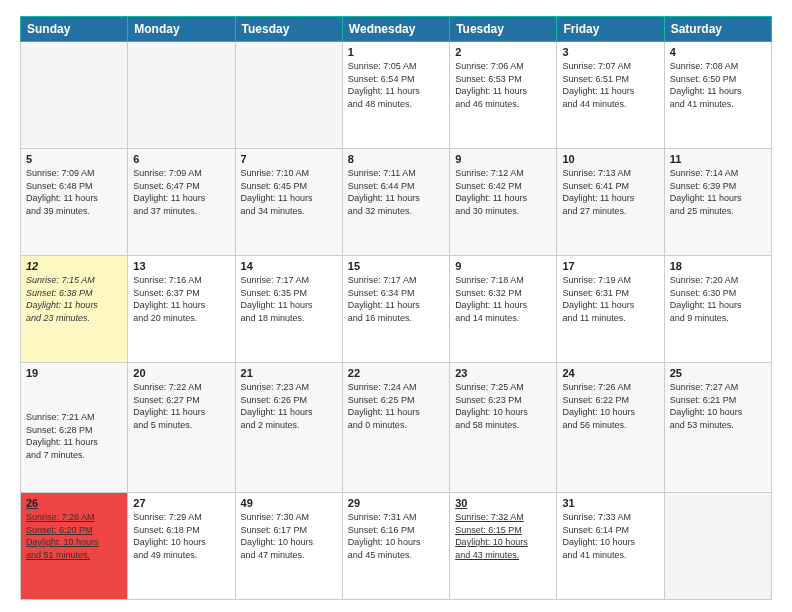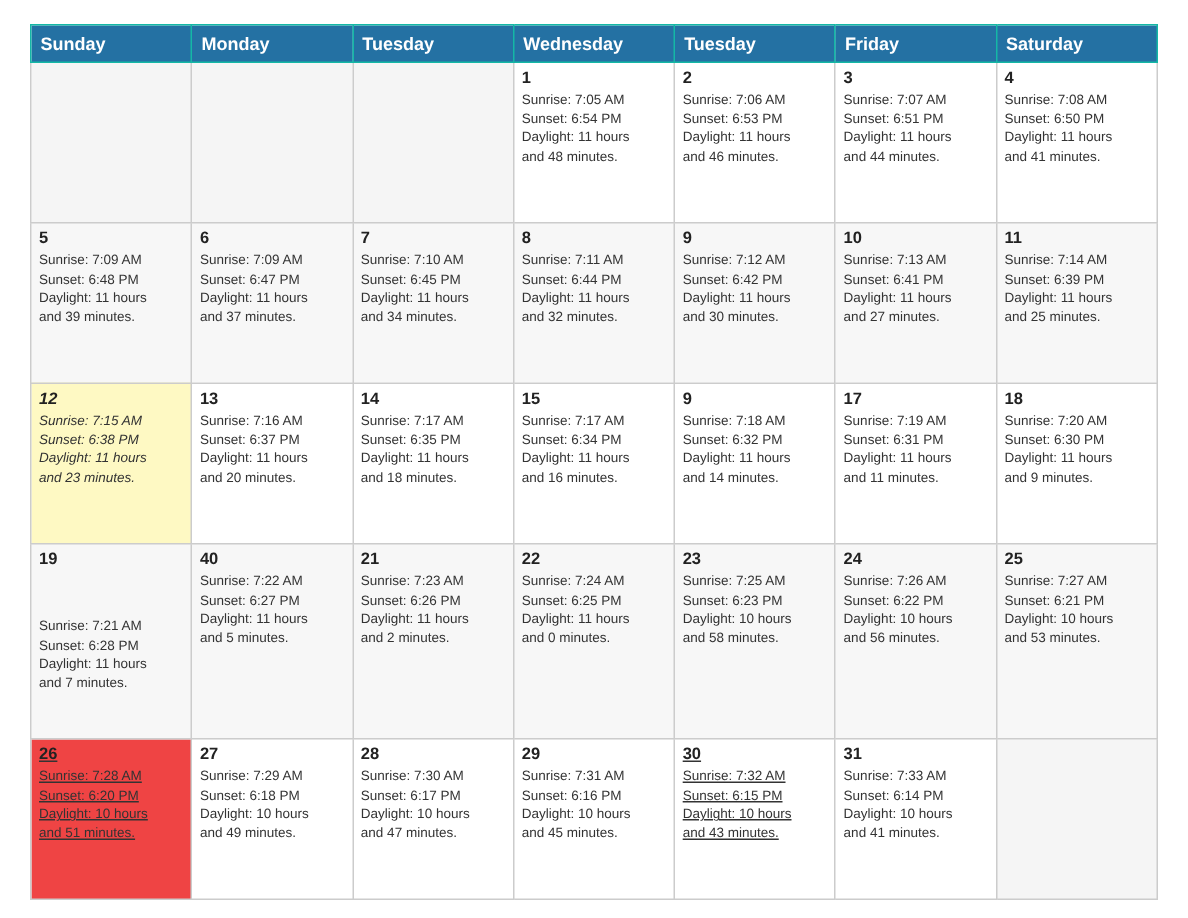--- a/index.html
+++ b/index.html
@@ -238,21 +238,21 @@
         </tr>
         <tr>
           <td style="background: rgb(247, 247, 247);">
             <div class="day-number">19</div>
             <div class="day-info" style="white-space: pre-line; margin-top: 32px;">Sunrise: 7:21 AM
 Sunset: 6:28 PM
 Daylight: 11 hours
 and 7 minutes.</div>
           </td>
           <td style="background: rgb(247, 247, 247);">
-            <div class="day-number">40</div>
+            <div class="day-number">20</div>
             <div class="day-info" style="white-space: pre-line;">Sunrise: 7:22 AM
 Sunset: 6:27 PM
 Daylight: 11 hours
 and 5 minutes.</div>
           </td>
           <td style="background: rgb(247, 247, 247);">
             <div class="day-number">21</div>
             <div class="day-info" style="white-space: pre-line;">Sunrise: 7:23 AM
 Sunset: 6:26 PM
 Daylight: 11 hours
@@ -296,21 +296,21 @@
 and 51 minutes.</div>
           </td>
           <td style="background: rgb(255, 255, 255);">
             <div class="day-number">27</div>
             <div class="day-info" style="white-space: pre-line;">Sunrise: 7:29 AM
 Sunset: 6:18 PM
 Daylight: 10 hours
 and 49 minutes.</div>
           </td>
           <td style="background: rgb(255, 255, 255);">
-            <div class="day-number">28</div>
+            <div class="day-number">49</div>
             <div class="day-info" style="white-space: pre-line;">Sunrise: 7:30 AM
 Sunset: 6:17 PM
 Daylight: 10 hours
 and 47 minutes.</div>
           </td>
           <td style="background: rgb(255, 255, 255);">
             <div class="day-number">29</div>
             <div class="day-info" style="white-space: pre-line;">Sunrise: 7:31 AM
 Sunset: 6:16 PM
 Daylight: 10 hours

